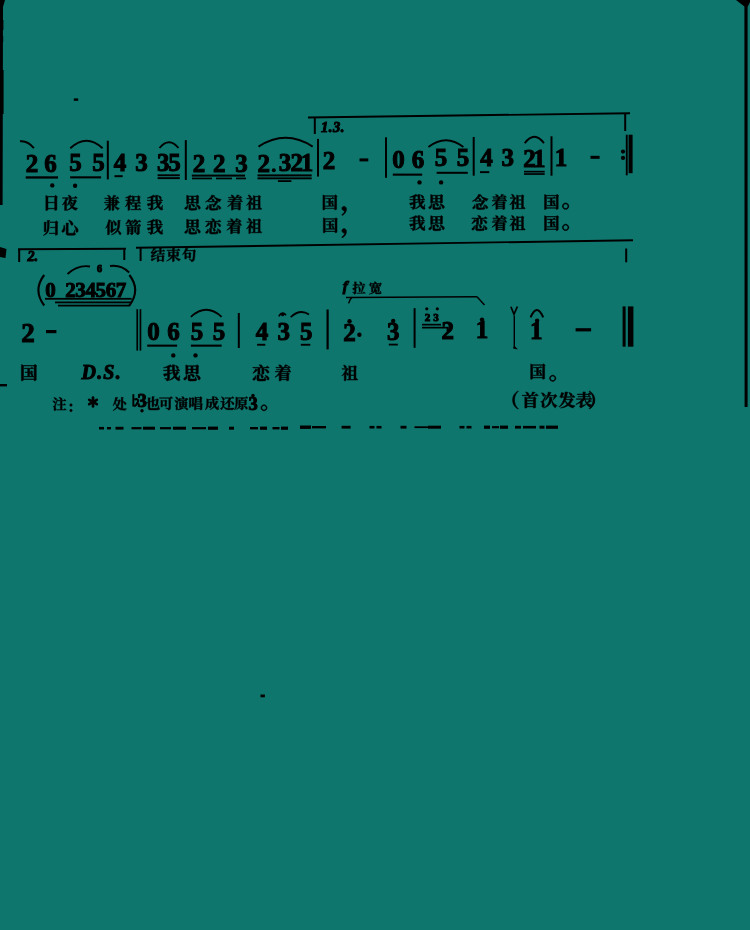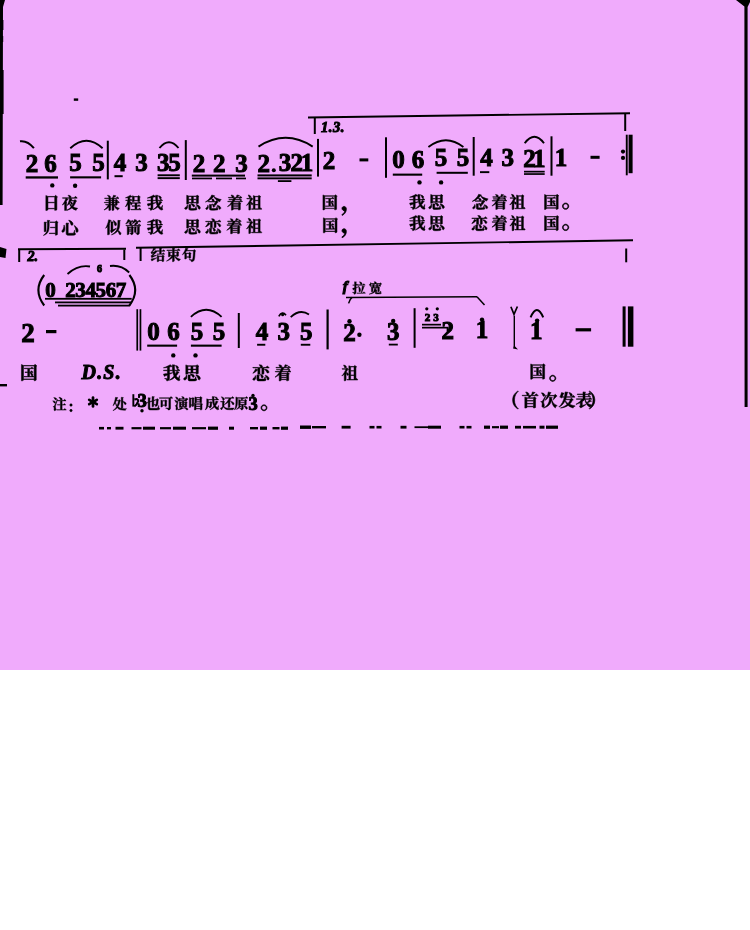--- a/index.html
+++ b/index.html
@@ -1,14 +1,14 @@
 <!DOCTYPE html>
 <html><head><meta charset="utf-8"><title>score</title><style>
 html,body{margin:0;padding:0;background:#fff}
-#page{position:relative;width:750px;height:670px;background:#f0abfc;overflow:hidden;font-family:"Liberation Serif",serif}
+#page{position:relative;width:750px;height:930px;background:#0f766e;overflow:hidden;font-family:"Liberation Serif",serif}
 </style></head><body>
 
 <div id="page">
 
 <svg width="750" height="930" viewBox="0 0 750 930" style="position:absolute;top:0;left:0">
 <defs>
         <path id="g65E5" d="M703 371V44H307V371ZM703 400H307V714H703ZM184 742V-83H205C258 -83 307 -53 307 -37V16H703V-75H723C769 -75 828 -46 830 -36V694C850 698 863 706 870 715L752 809L693 742H316L184 796Z"></path>
         <path id="g591C" d="M843 789 776 698H530C598 720 608 851 392 856L385 850C421 818 457 761 464 710C473 704 481 700 490 698H38L46 670H935C950 670 960 675 963 686C919 728 843 789 843 789ZM645 616 489 663C458 497 394 328 327 219L340 211C388 249 433 295 472 348C500 264 534 190 581 126C508 42 413 -28 295 -80L303 -93C440 -56 546 -1 630 68C696 1 780 -50 893 -86C903 -24 931 14 987 32L988 43C876 63 781 94 704 137C792 233 847 348 884 476C908 478 918 482 926 492L820 588L756 525H576C587 548 597 572 606 596C628 596 641 604 645 616ZM628 187C567 236 520 296 486 367C502 389 516 412 530 436C555 400 578 347 580 301C664 226 769 388 537 448L563 497H762C736 384 693 279 628 187ZM323 418 263 441C298 485 331 535 360 590C383 588 396 595 401 607L252 667C202 507 114 351 32 256L44 246C90 273 134 307 175 345V-89H197C242 -89 290 -67 292 -59V399C311 402 320 409 323 418Z"></path>
         <path id="g517C" d="M728 518V412H640V518ZM245 847 237 841C278 803 321 741 333 685C343 678 353 675 363 673H60L69 644H327V546H128L137 518H327V412H43L51 383H327V273H127L136 244H290C235 132 144 19 28 -56L36 -70C152 -22 252 42 327 121V-88H347C404 -88 438 -64 438 -57V244H526V-88H546C605 -88 639 -64 640 -57V238C688 95 767 -7 883 -70C896 -13 929 25 972 35L974 46C854 77 728 147 659 244H728V220H746C782 220 838 240 839 247V383H950C964 383 974 388 976 399C946 434 891 486 891 486L843 412H839V500C858 504 872 513 878 520L770 602L718 546H640V644H926C940 644 950 649 953 660C913 699 844 754 844 755L784 673H572C630 708 697 755 737 788C761 787 772 794 777 807L616 851C598 800 570 726 545 673H384C454 686 468 827 245 847ZM728 273H640V383H728ZM438 518H526V412H438ZM438 546V644H526V546ZM438 273V383H526V273Z"></path>
         <path id="g7A0B" d="M312 849C251 799 127 727 24 687L27 674C75 678 125 685 174 692V541H29L37 513H163C136 378 89 236 17 133L29 121C85 167 133 219 174 276V-90H195C251 -90 288 -63 289 -56V420C313 377 334 323 336 276C392 226 453 280 425 347H608V187H415L423 159H608V-30H349L357 -58H959C974 -58 984 -53 987 -42C946 -4 877 51 877 51L815 -30H726V159H920C934 159 945 164 948 174C908 210 844 261 844 261L787 187H726V347H935C950 347 960 352 963 363C924 399 858 452 858 452L800 376H411L413 368C393 397 354 427 289 450V513H416C430 513 440 518 443 529C409 563 351 614 351 614L300 541H289V713C322 721 352 728 378 736C410 726 432 729 444 739ZM449 765V438H465C510 438 559 462 559 472V499H782V457H801C839 457 895 480 896 487V718C916 722 930 731 936 739L825 822L772 765H563L449 810ZM559 528V736H782V528Z"></path>

